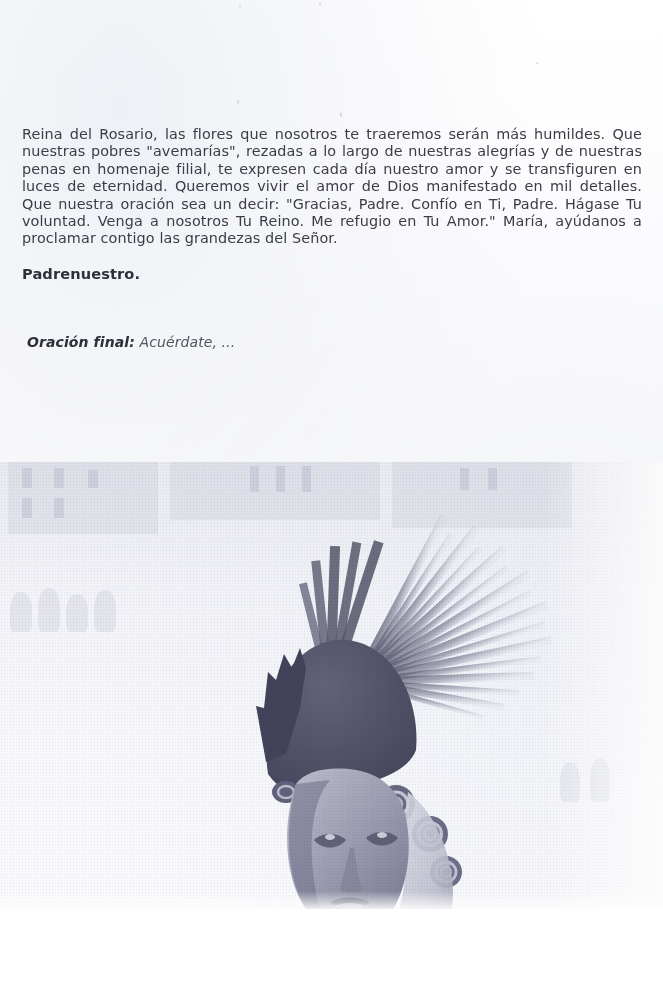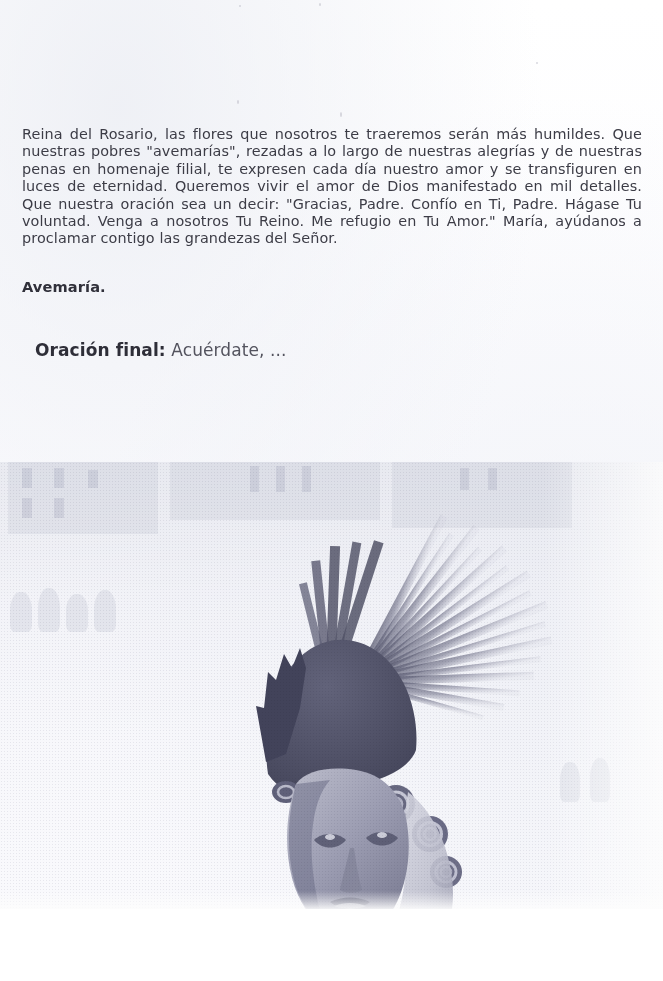--- a/index.html
+++ b/index.html
@@ -58,25 +58,26 @@
 
   .heading {
     margin: 0;
     font-size: 14.6px;
     line-height: 17.4px;
     font-weight: 700;
     color: #30303a;
     letter-spacing: .1px;
   }
   .final-line {
-    margin: 13px;
-    font-size: 17px;
+    margin: 5px;
+    font-size: 14px;
     line-height: 17.4px;
     color: #3c3c46;
     letter-spacing: .1px;
+    font-style: italic;
   }
   .final-line .lbl {
     font-weight: 700;
     color: #2e2e38;
   }
   .final-line .rest {
     font-weight: 400;
     color: #53535e;
   }
 
@@ -150,24 +151,24 @@
   <div class="speck" style="left:237px;top:100px;width:2px;height:4px;"></div>
   <div class="speck" style="left:340px;top:112px;width:2px;height:5px;"></div>
   <div class="speck" style="left:536px;top:62px;width:2px;height:2px;"></div>
 
   <div class="text-col">
 
     <p class="body">Reina del Rosario, las flores que nosotros te traeremos serán más humildes. Que nuestras pobres "avemarías", rezadas a lo largo de nuestras alegrías y de nuestras penas en homenaje filial, te expresen cada día nuestro amor y se transfiguren en luces de eternidad. Queremos vivir el amor de Dios manifestado en mil detalles. Que nuestra oración sea un decir: "Gracias, Padre. Confío en Ti, Padre. Hágase Tu voluntad. Venga a nosotros Tu Reino. Me refugio en Tu Amor." María, ayúdanos a proclamar contigo las grandezas del Señor.</p>
 
     <div class="gap-a"></div>
 
+    <p class="heading">Padrenuestro.</p>
 
     <div class="gap-b"></div>
 
-    <p class="heading">Avemaría.</p>
 
     <div class="gap-c"></div>
 
 
     <div class="gap-d"></div>
 
     <p class="final-line"><span class="lbl">Oración final:</span><span> </span><span class="rest">Acuérdate, ...</span></p>
   </div>
 
   <div class="photo">

